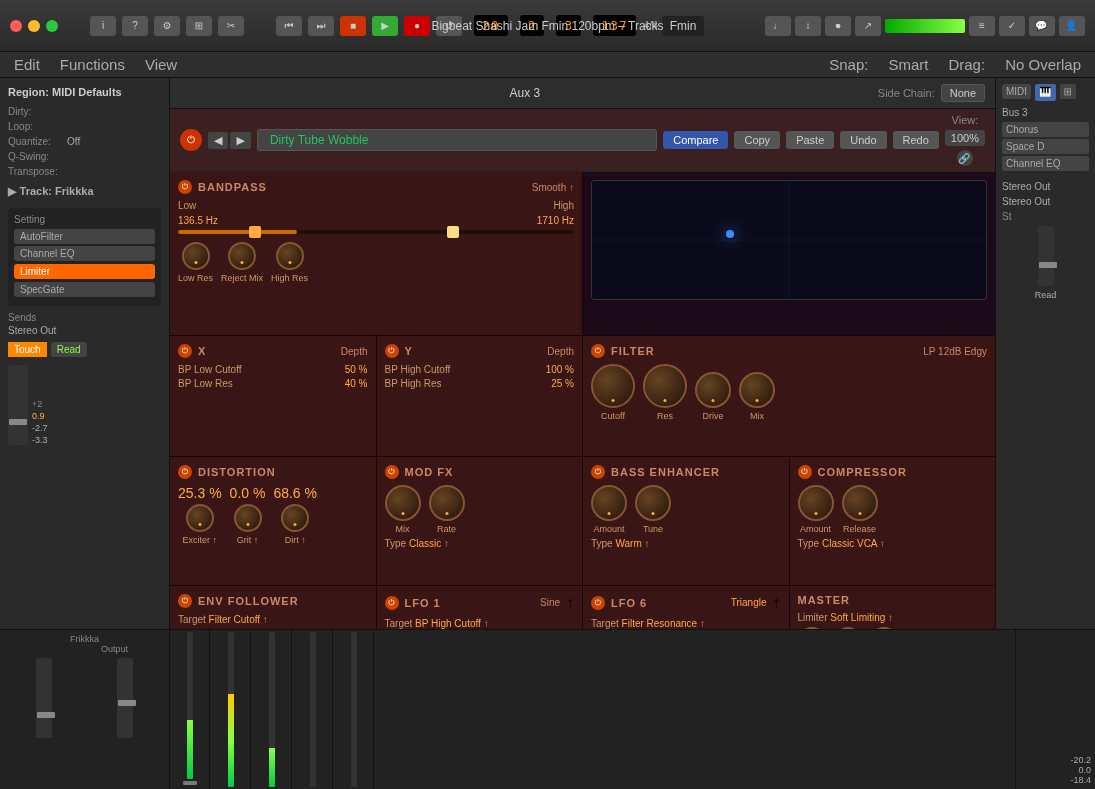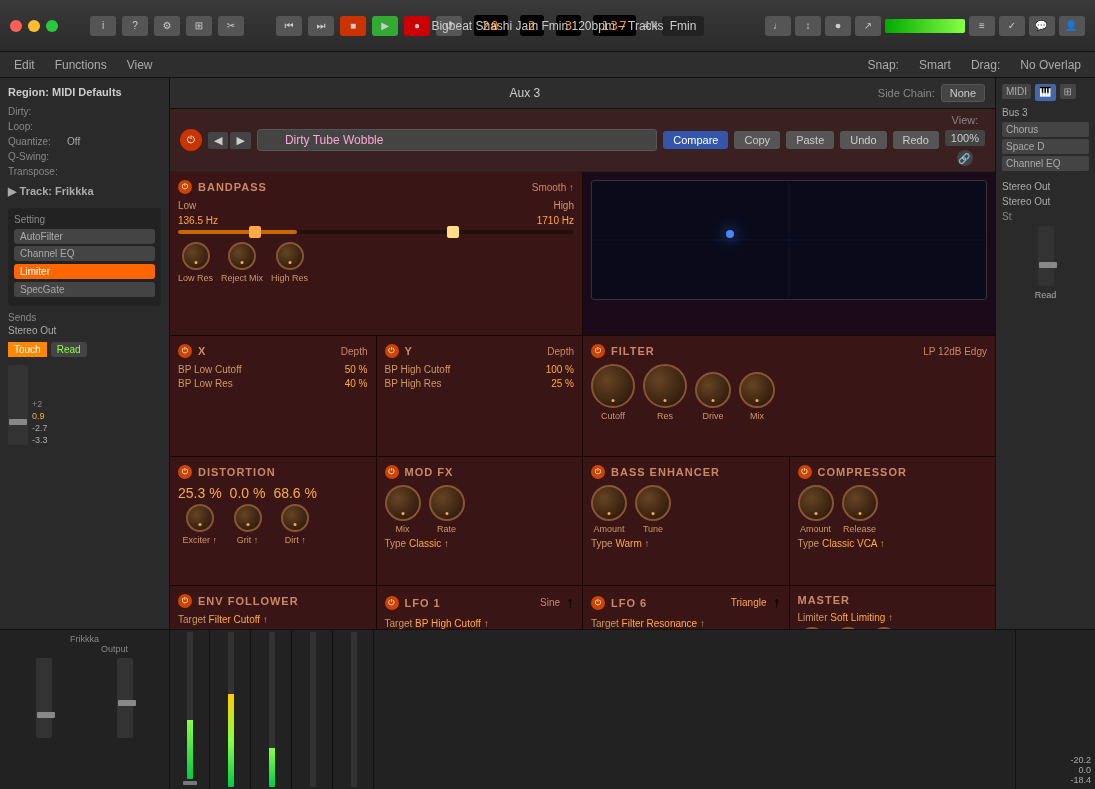--- a/index.html
+++ b/index.html
@@ -66,21 +66,21 @@
       width: 100%;
       height: 26px;
       background: #2e2e2e;
       display: flex;
       align-items: center;
       padding: 0 8px;
       gap: 8px;
       border-bottom: 1px solid #111;
     }
     .sec-btn {
-      color: #aaa; font-size: 12px; cursor: pointer; padding: 2px 6px;
+      color: #aaa; font-size: 15px; cursor: pointer; padding: 2px 6px;
     }
 
     
     .main-layout {
       display: flex;
       height: calc(789px - 78px);
     }
 
     
     .left-panel {
@@ -179,22 +179,22 @@
       border-bottom: 1px solid #222;
     }
     .power-btn {
       width: 22px; height: 22px;
       border-radius: 50%;
       background: #cc3300;
       display: flex; align-items: center; justify-content: center;
       color: #fff; font-size: 10px; cursor: pointer;
     }
     .preset-select {
-      background: #444; color: #f9a8d4; font-size: 12px;
-      padding: 3px 27px; border-radius: 3px; border: 1px solid #555;
+      background: #444; color: #22c55e; font-size: 12px;
+      padding: 3px 12px; border-radius: 3px; border: 1px solid #555;
       flex: 1;
     }
     .nav-arrows {
       display: flex; gap: 2px;
     }
     .nav-arrow {
       background: #444; color: #ccc; padding: 2px 6px;
       border-radius: 2px; font-size: 11px; cursor: pointer;
     }
     .nav-btn {

